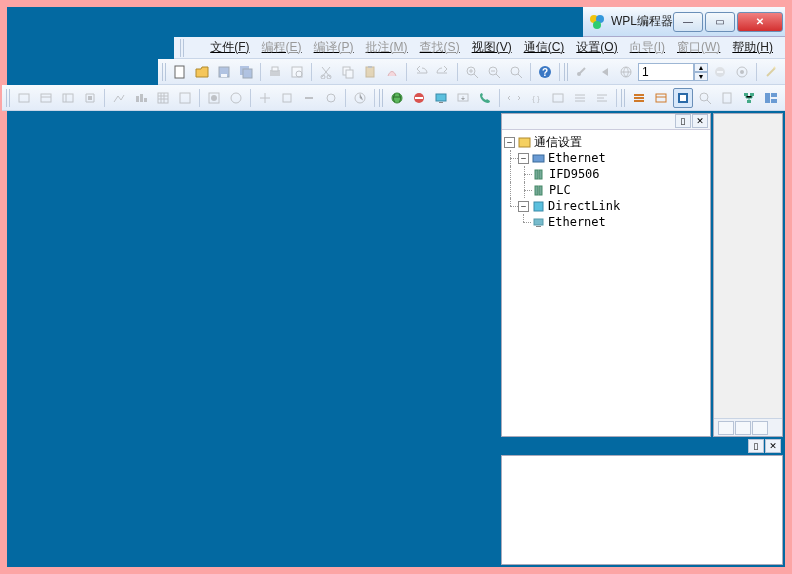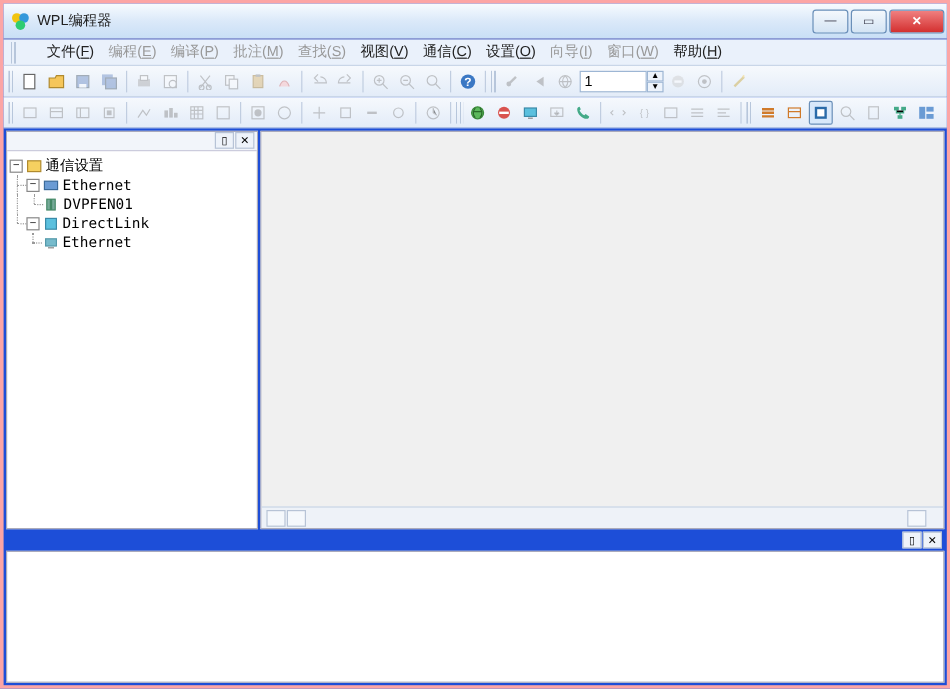--- a/index.html
+++ b/index.html
@@ -1,29 +1,29 @@
 <!DOCTYPE html>
 <html><head>
 <meta charset="utf-8">
 <style>
 * { box-sizing: border-box; margin: 0; padding: 0; }
 body { font-family: "Microsoft YaHei", SimSun, Tahoma, sans-serif; font-size: 12px; background: #fff; overflow: hidden; }
 
-.window { width: 792px; height: 574px; border: 3px solid #fca5a5; background: #1d4ed8; display: flex; flex-direction: column; }
+.window { width: 792px; height: 574px; border: 7px solid #fca5a5; background: #0369a1; display: flex; flex-direction: column; align-items: flex-end; }
 
 .titlebar { height: 30px; background: linear-gradient(#f7fbff, #dbe9f9 50%, #c8dff6); display: flex; align-items: center; padding: 0 2px 0 6px; border-bottom: 1px solid #aac; }
 .titlebar .app-icon { width: 16px; height: 16px; margin-right: 6px; position: relative; }
 .titlebar .app-icon svg { width: 16px; height: 16px; }
 .titlebar .title { flex: 1; color: #222; font-size: 12px; }
 .winbtns { display: flex; gap: 2px; }
 .winbtn { width: 30px; height: 20px; border: 1px solid #6a8fb8; border-radius: 3px; display: flex; align-items: center; justify-content: center; font-size: 10px; }
 .winbtn.min, .winbtn.max { background: linear-gradient(#f4f8fc,#d4e4f4); color: #334; }
 .winbtn.close { width: 46px; background: linear-gradient(#f08080,#d32f2f); color: #fff; font-weight: bold; }
 
-.menubar { height: 22px; background: #eaf1fb; border-bottom: 1px solid #c9d6e8; display: flex; align-items: center; padding: 0 6px; gap: 18px; }
+.menubar { height: 22px; background: #eaf1fb; border-bottom: 1px solid #c9d6e8; display: flex; align-items: center; padding: 0 6px; gap: 18px; text-decoration: underline; }
 .sep-grip { width: 6px; min-width:6px; height: 18px; background: repeating-linear-gradient(90deg,#b7c6db 0 1px,transparent 1px 3px); }
 .menu-item { padding: 2px 6px; color: #222; cursor: default; }
 .menu-item.disabled { color: #999; }
 .menu-item u { text-decoration: underline; }
 
 .toolbar { height: 26px; background: linear-gradient(#f6f9fd,#e3ecf8); border-bottom: 1px solid #c9d6e8; display: flex; align-items: center; padding: 0 4px; gap: 2px; }
 .tbtn { width: 20px; height: 20px; display: flex; align-items: center; justify-content: center; border: 1px solid transparent; border-radius: 2px; }
 .tbtn.disabled { opacity: .45; }
 .tsep { width: 1px; height: 18px; background: #c0cde0; margin: 0 2px; }
 .tbtn svg { width: 14px; height: 14px; }
@@ -469,28 +469,41 @@
                         <svg viewBox="0 0 13 13">
                           <rect x="1" y="3" width="11" height="7" fill="#6a9bd4" stroke="#3a6a9a"></rect>
                         </svg>
                       </span>
                       <span class="label">Ethernet</span>
                     </div>
                   <ul id="eth-children">
                       <li>
                         <div class="row">
                           <span class="conn"></span>
-                          <span class="conn h last"></span>
+                          <span class="conn h"></span>
                           <span class="ticon">
                             <svg viewBox="0 0 13 13">
                               <rect x="2" y="2" width="3" height="9" fill="#7a9" stroke="#486"></rect>
                               <rect x="6" y="2" width="3" height="9" fill="#7a9" stroke="#486"></rect>
                             </svg>
                           </span>
-                          <span class="label">DVPFEN01</span>
+                          <span class="label">IFD9506</span>
+                        </div>
+                      </li>
+                      <li>
+                        <div class="row">
+                          <span class="conn"></span>
+                          <span class="conn h"></span>
+                          <span class="ticon">
+                            <svg viewBox="0 0 13 13">
+                              <rect x="2" y="2" width="3" height="9" fill="#7a9" stroke="#486"></rect>
+                              <rect x="6" y="2" width="3" height="9" fill="#7a9" stroke="#486"></rect>
+                            </svg>
+                          </span>
+                          <span class="label">PLC</span>
                         </div>
                       </li>
                     </ul>
                 </li>
                 <li>
                   <div class="row">
                       <span class="conn h last"></span>
                       <span class="twisty">−</span>
                       <span class="ticon">
                         <svg viewBox="0 0 13 13">

